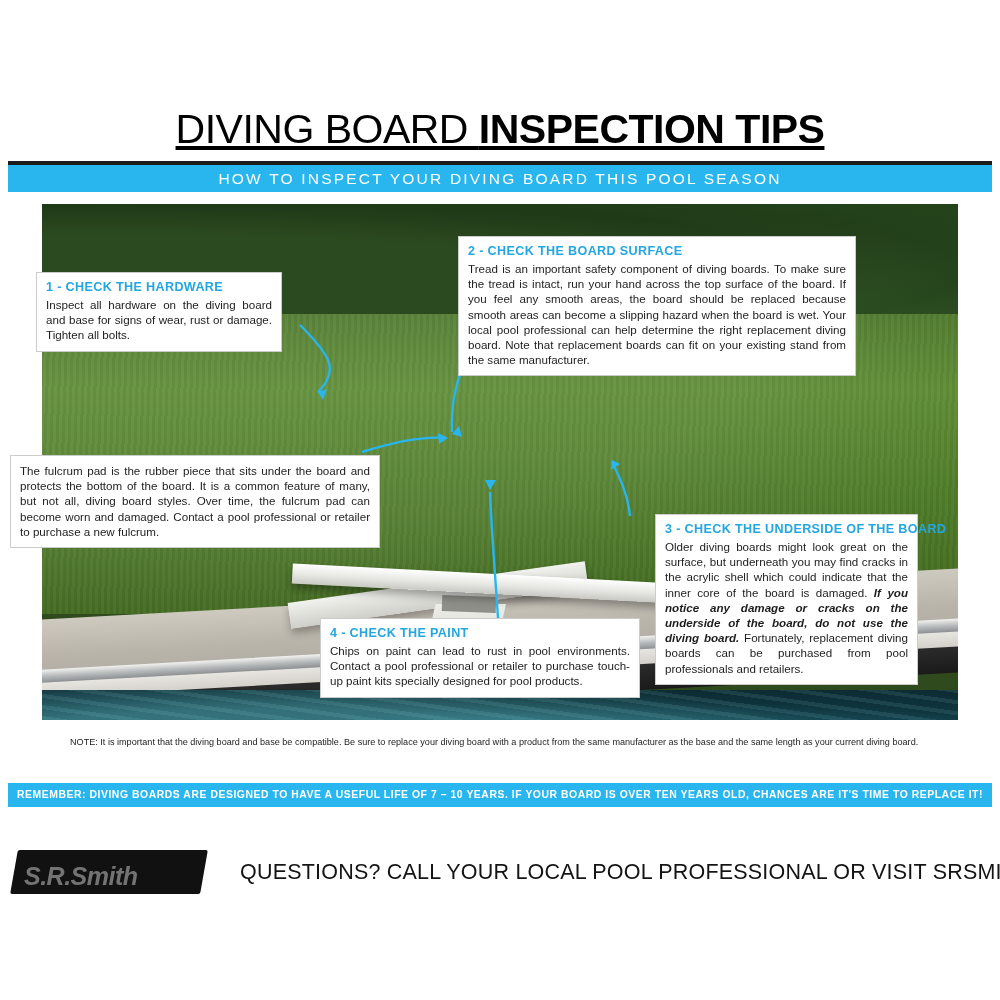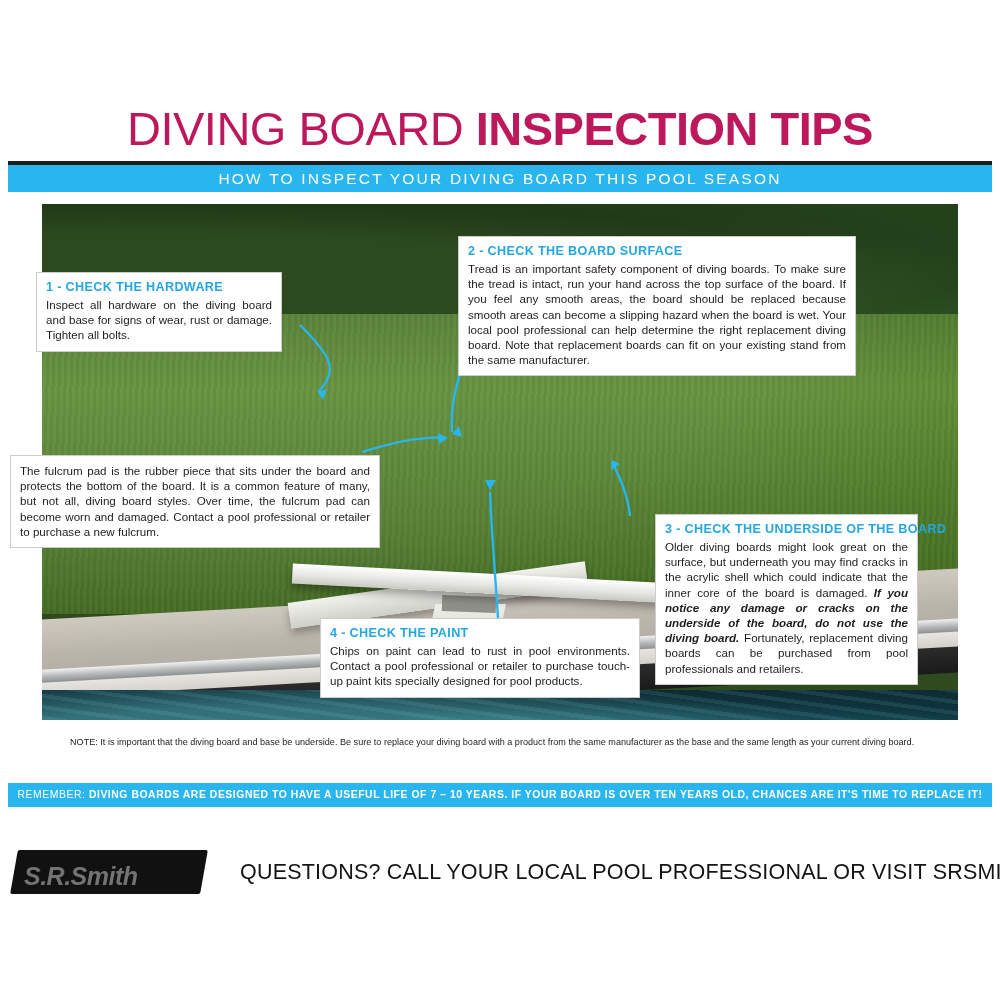--- a/index.html
+++ b/index.html
@@ -24,25 +24,26 @@
 
   
   .title-wrap {
     position: absolute;
     left: 0;
     top: 104px;
     width: 1000px;
     text-align: center;
   }
   .main-title {
-    font-size: 47px;
+    font-size: 41px;
     line-height: 50px;
     letter-spacing: -0.5px;
     white-space: nowrap;
-    color: #be185d;
+    color: #000000;
+    text-decoration: underline;
   }
   .main-title .light {
     font-weight: 400;
   }
   .main-title .bold {
     font-weight: 700;
   }
   .title-rule {
     position: absolute;
     left: 8px;
@@ -238,21 +239,21 @@
   }
   .remember-bar .rb-inner {
     display: block;
     text-align: center;
     line-height: 24px;
     font-size: 10.4px;
     letter-spacing: 0.55px;
     font-weight: 700;
   }
   .remember-bar .rb-label {
-    font-weight: 400;
+    font-weight: 700;
   }
 
   
   .footer {
     position: absolute;
     left: 0;
     top: 838px;
     width: 1000px;
     height: 70px;
   }
@@ -354,21 +355,21 @@
   <div class="callout" id="callout-4">
     <h3>4 - CHECK THE PAINT</h3>
     <p>Chips on paint can lead to rust in pool environments. Contact a pool professional or retailer to purchase touch-up paint kits specially designed for pool products.</p>
   </div>
 
   <div class="callout" id="callout-5">
     <p>The fulcrum pad is the rubber piece that sits under the board and protects the bottom of the board. It is a common feature of many, but not all, diving board styles. Over time, the fulcrum pad can become worn and damaged. Contact a pool professional or retailer to purchase a new fulcrum.</p>
   </div>
 
   <div class="note">
-    <b>NOTE:</b><span> It is important that the diving board and base be underside. Be sure to replace your diving board with a product from the same manufacturer as the base and the same length as your current diving board.</span>
+    <b>NOTE:</b><span> It is important that the diving board and base be compatible. Be sure to replace your diving board with a product from the same manufacturer as the base and the same length as your current diving board.</span>
   </div>
 
   <div class="remember-bar">
     <span class="rb-inner"><span class="rb-label">REMEMBER:</span><span>  DIVING BOARDS ARE DESIGNED TO HAVE A USEFUL LIFE OF 7 – 10 YEARS.  IF YOUR BOARD IS OVER TEN YEARS OLD, CHANCES ARE IT'S TIME TO REPLACE IT!</span></span>
   </div>
 
   <div class="footer">
     <div class="logo"></div>
     <div class="logo-text"><span>S.R.Smith</span></div>
     <div class="footer-text">QUESTIONS? CALL YOUR LOCAL POOL PROFESSIONAL OR VISIT SRSMITH.COM</div>

